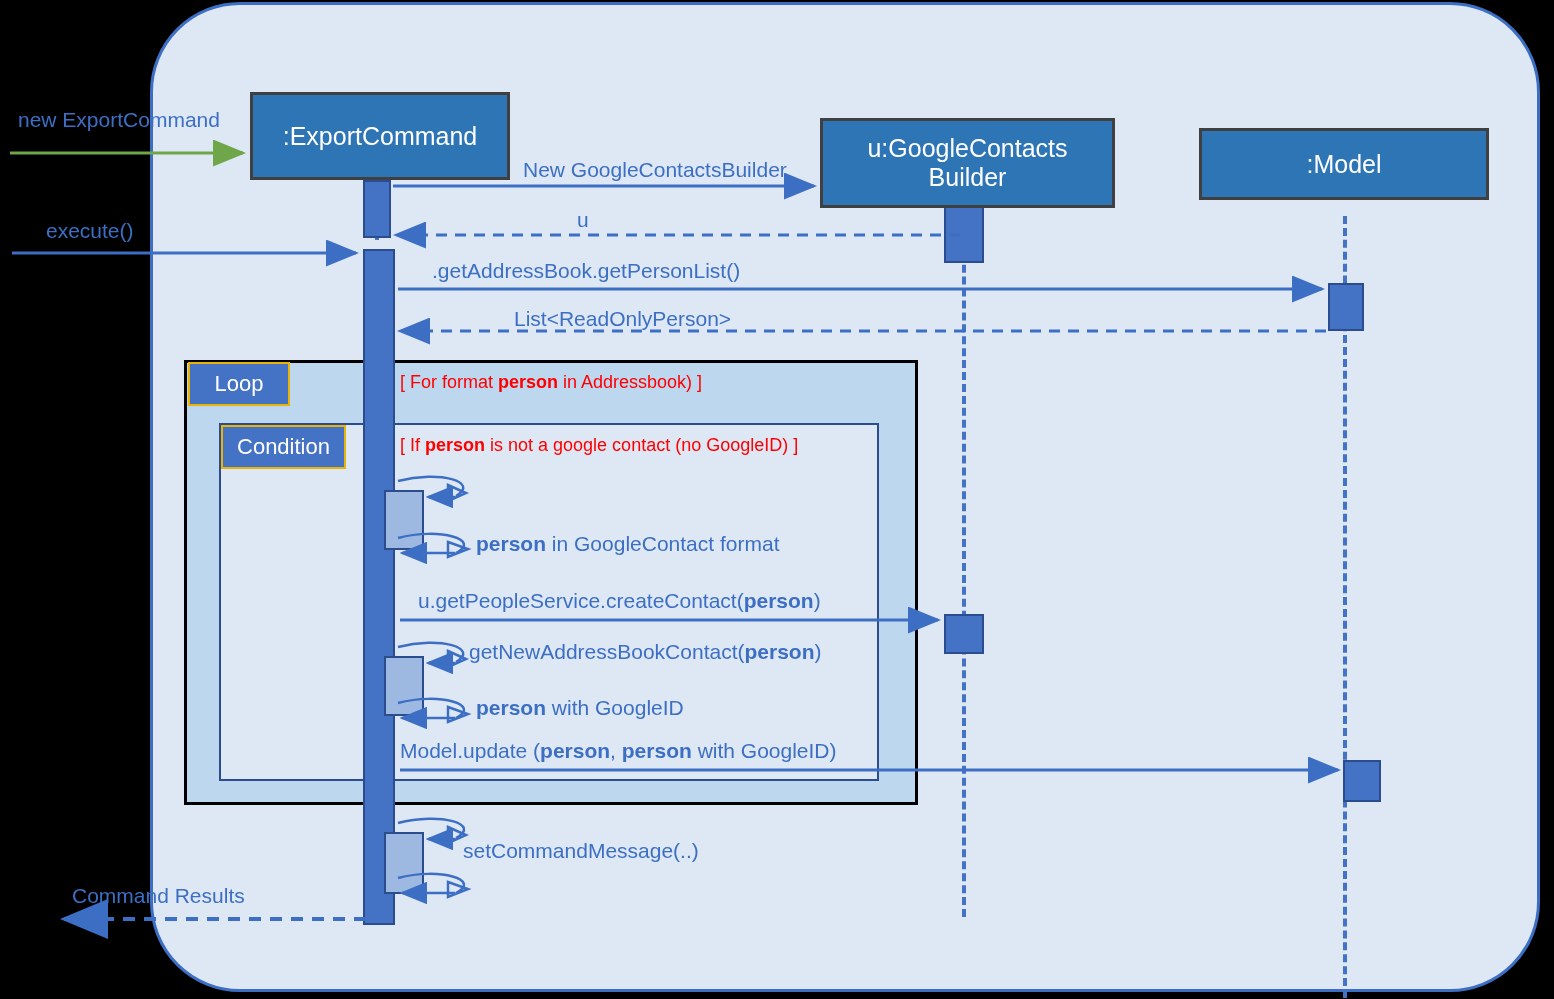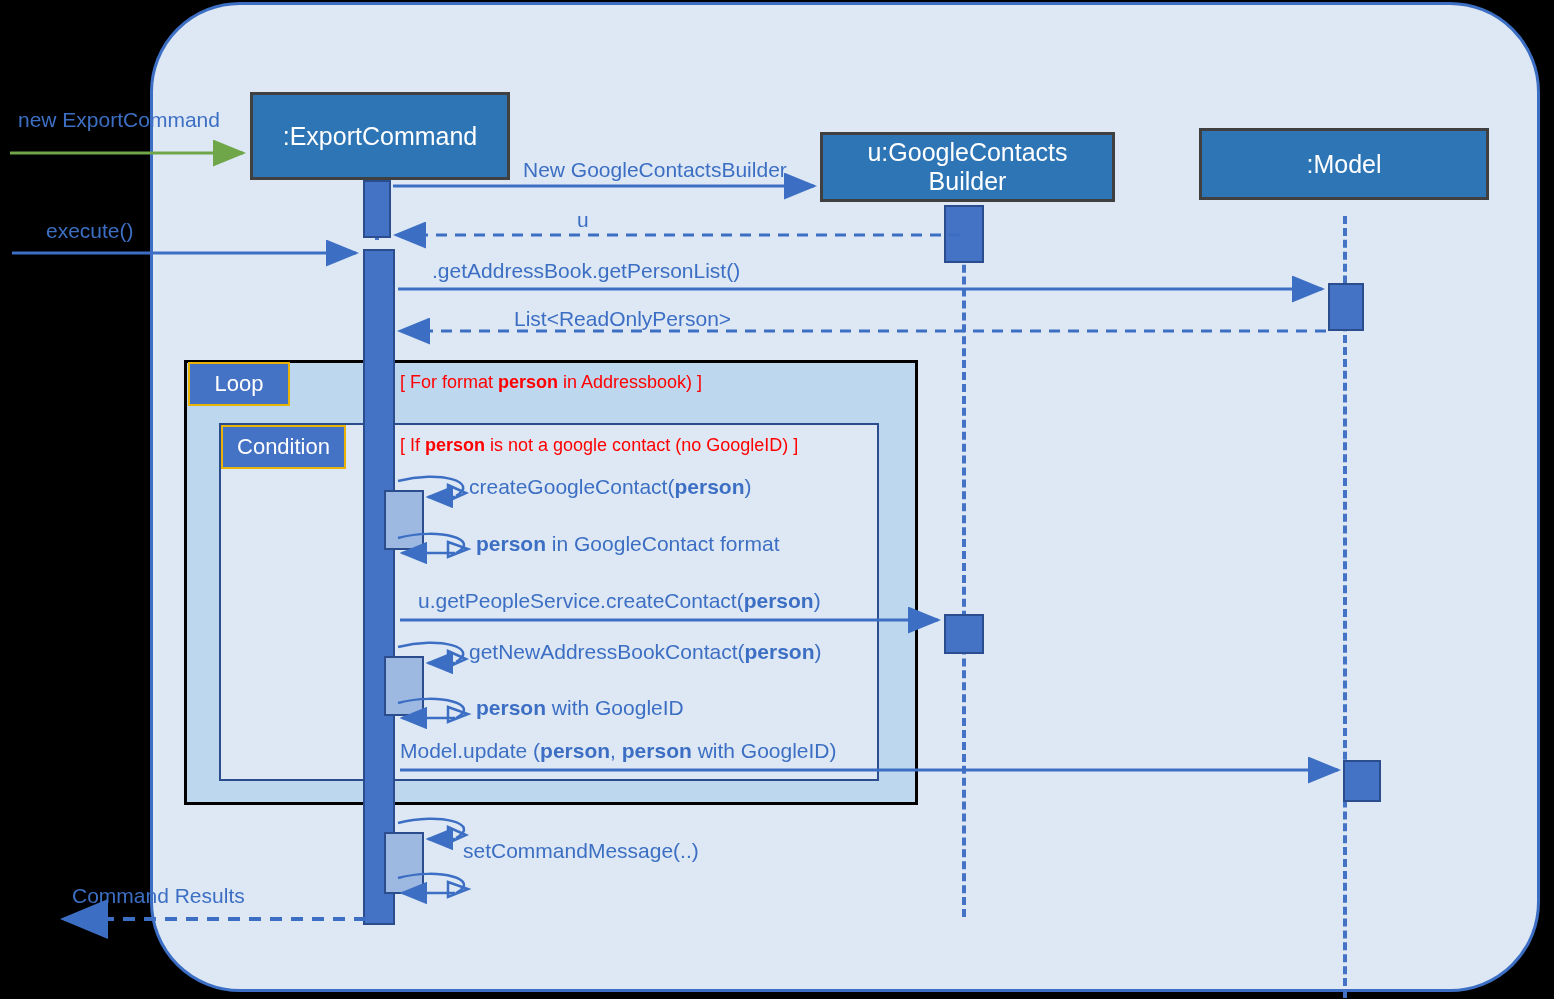--- a/index.html
+++ b/index.html
@@ -133,21 +133,21 @@
   <div id="diagram-surface"></div>
 
   <div class="lifeline" style="left:375px; top:180px; height:60px;"></div>
   <div class="lifeline" style="left:962px; top:205px; height:712px;"></div>
   <div class="lifeline" style="left:1343px; top:216px; height:782px;"></div>
 
   <div class="participant-box" style="left:250px; top:92px; width:260px; height:88px;">
     <span>:ExportCommand</span>
   </div>
 
-  <div class="participant-box" style="left:820px; top:132px; width:295px; height:70px; flex-direction:column;">
+  <div class="participant-box" style="left:820px; top:118px; width:295px; height:90px; flex-direction:column;">
     <span>u:GoogleContacts</span>
     <span>Builder</span>
   </div>
 
   <div class="participant-box" style="left:1199px; top:128px; width:290px; height:72px;">
     <span>:Model</span>
   </div>
 
   <div class="frame loop" style="left:184px; top:360px; width:734px; height:445px;"></div>
 
@@ -286,23 +286,20 @@
   </div>
 
   <div class="msg-label" style="left:432px; top:259px;">
     <span>.getAddressBook.getPersonList()</span>
   </div>
 
   <div class="msg-label" style="left:489px; top:307px;margin-left:25px;">
     <span>List&lt;ReadOnlyPerson&gt;</span>
   </div>
 
-  <div class="msg-label" style="left:469px; top:475px;">
-    <span>createGoogleContact(</span><b>person</b><span>)</span>
-  </div>
 
   <div class="msg-label" style="left:476px; top:532px;">
     <b>person</b><span> in GoogleContact format</span>
   </div>
 
   <div class="msg-label" style="left:418px; top:589px;">
     <span>u.getPeopleService.createContact(</span><b>person</b><span>)</span>
   </div>
 
   <div class="msg-label" style="left:469px; top:640px;">

